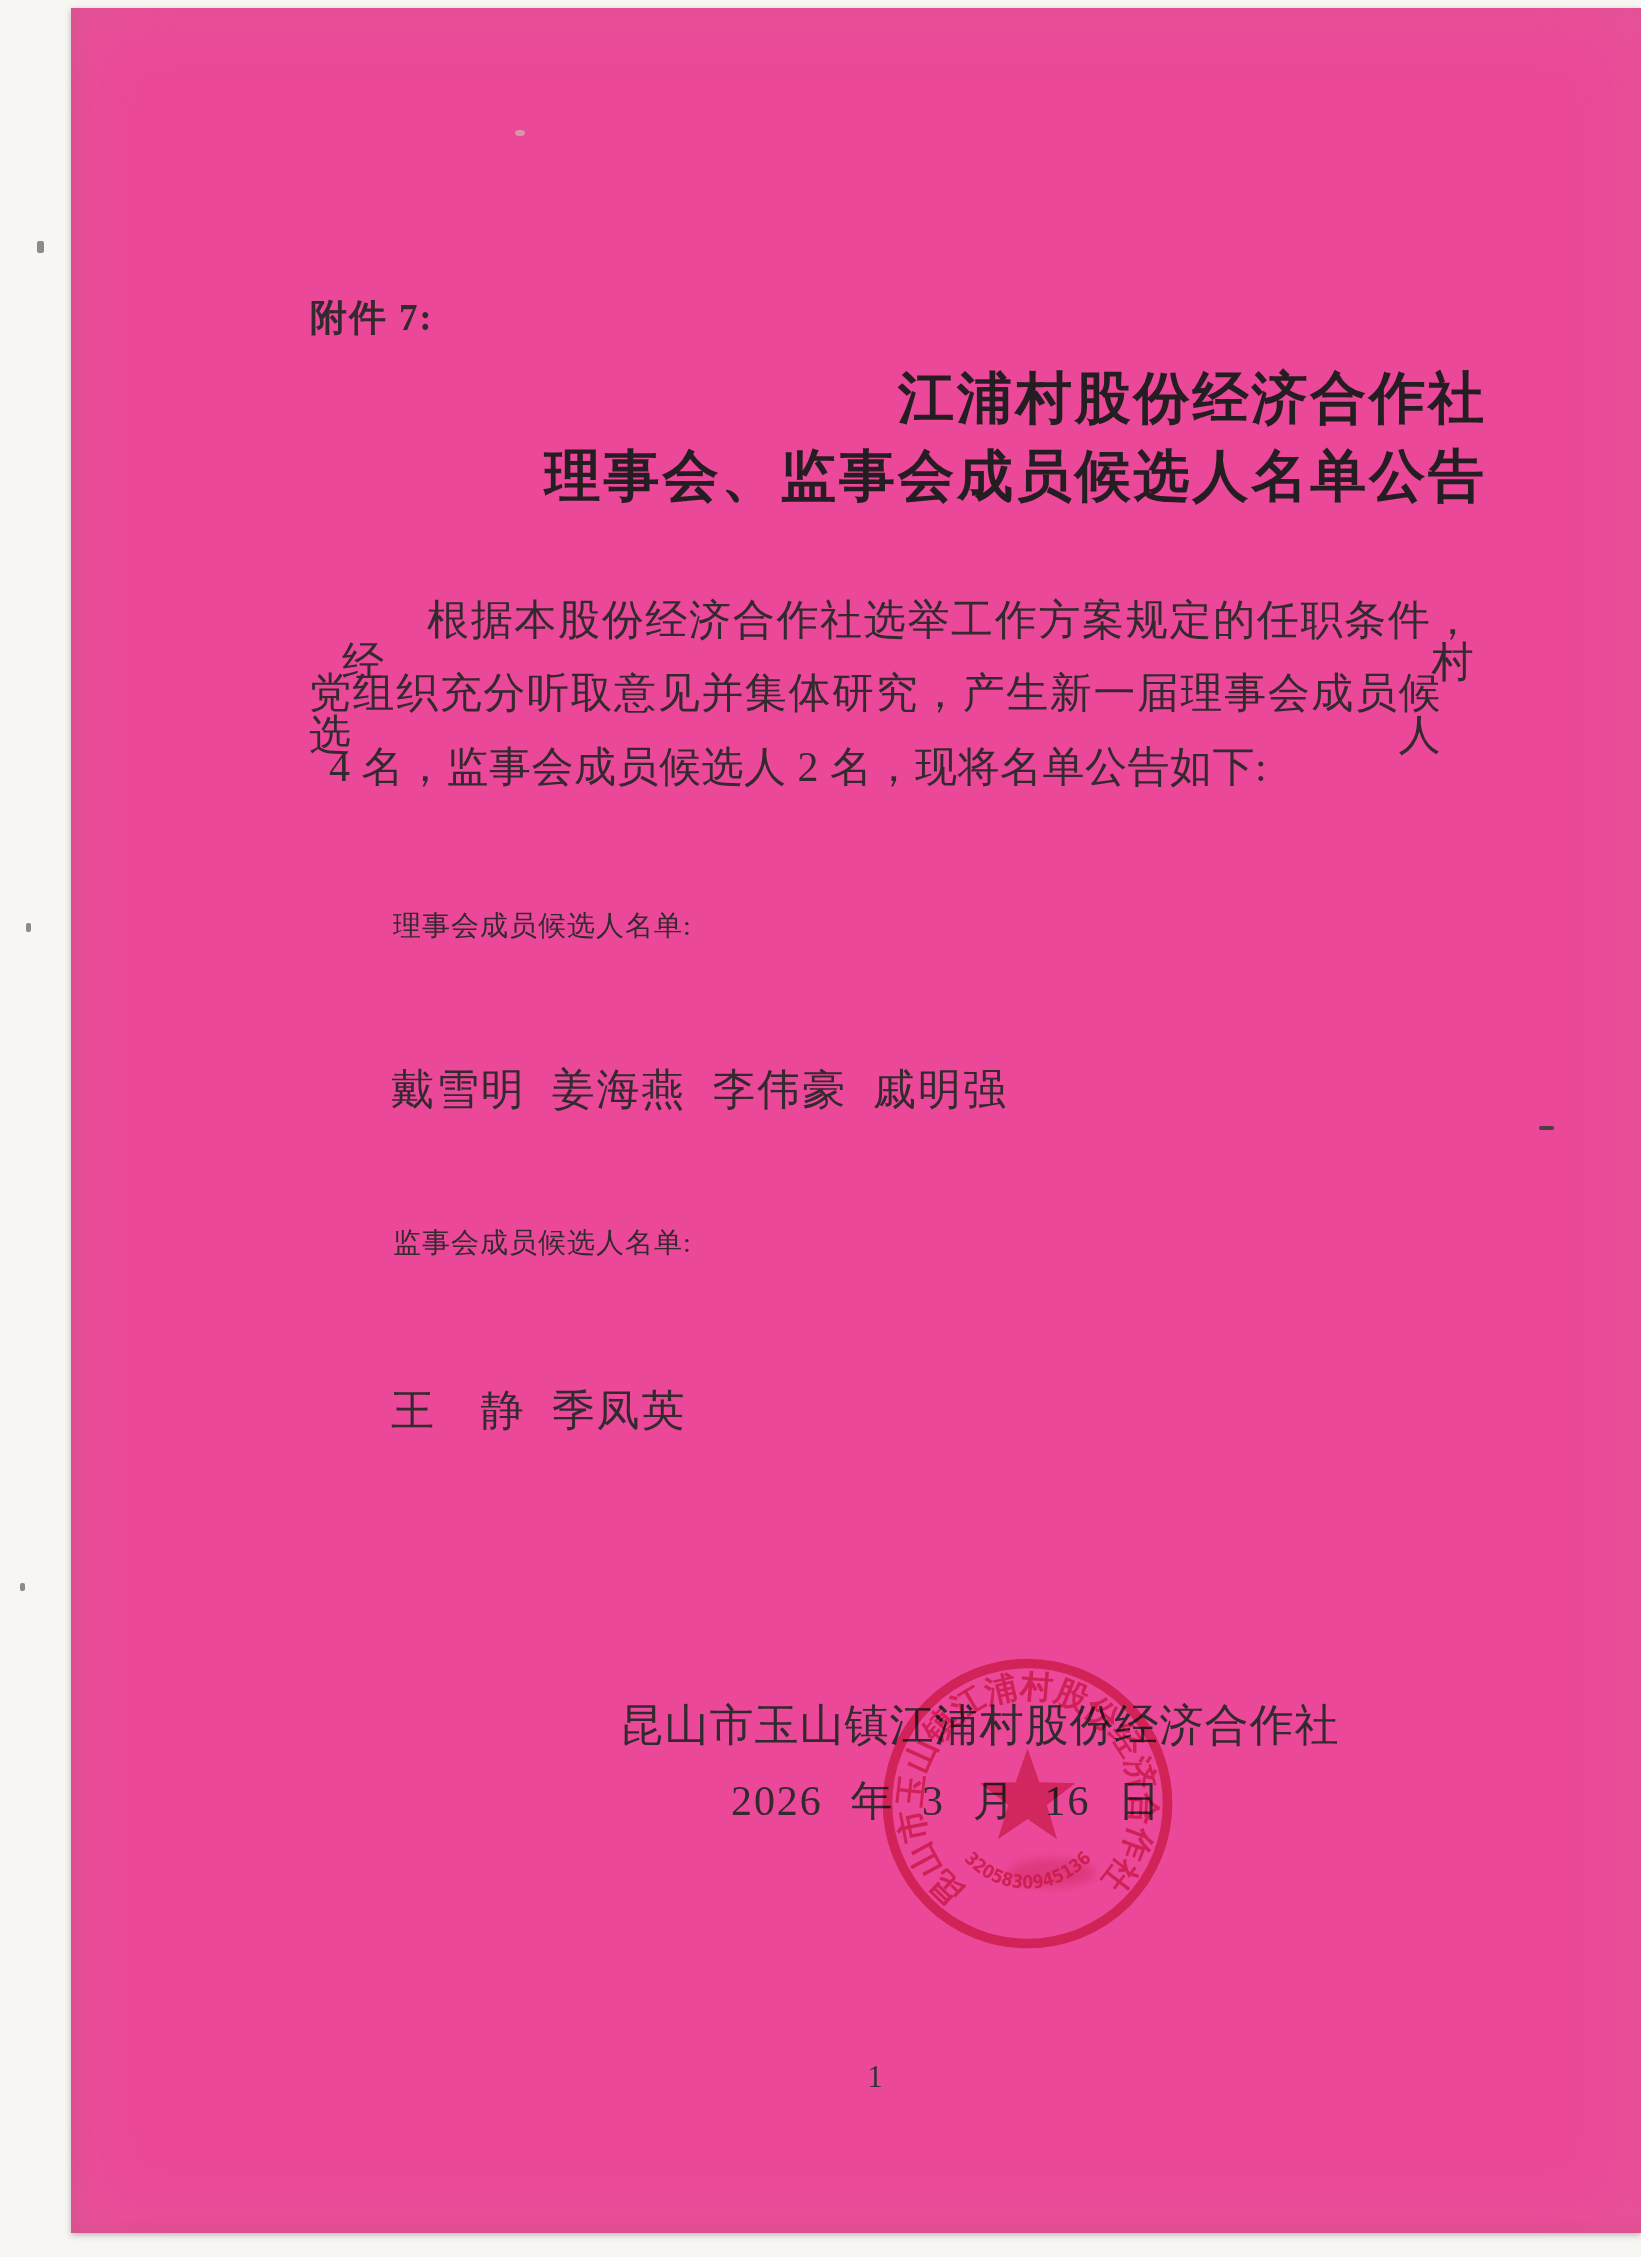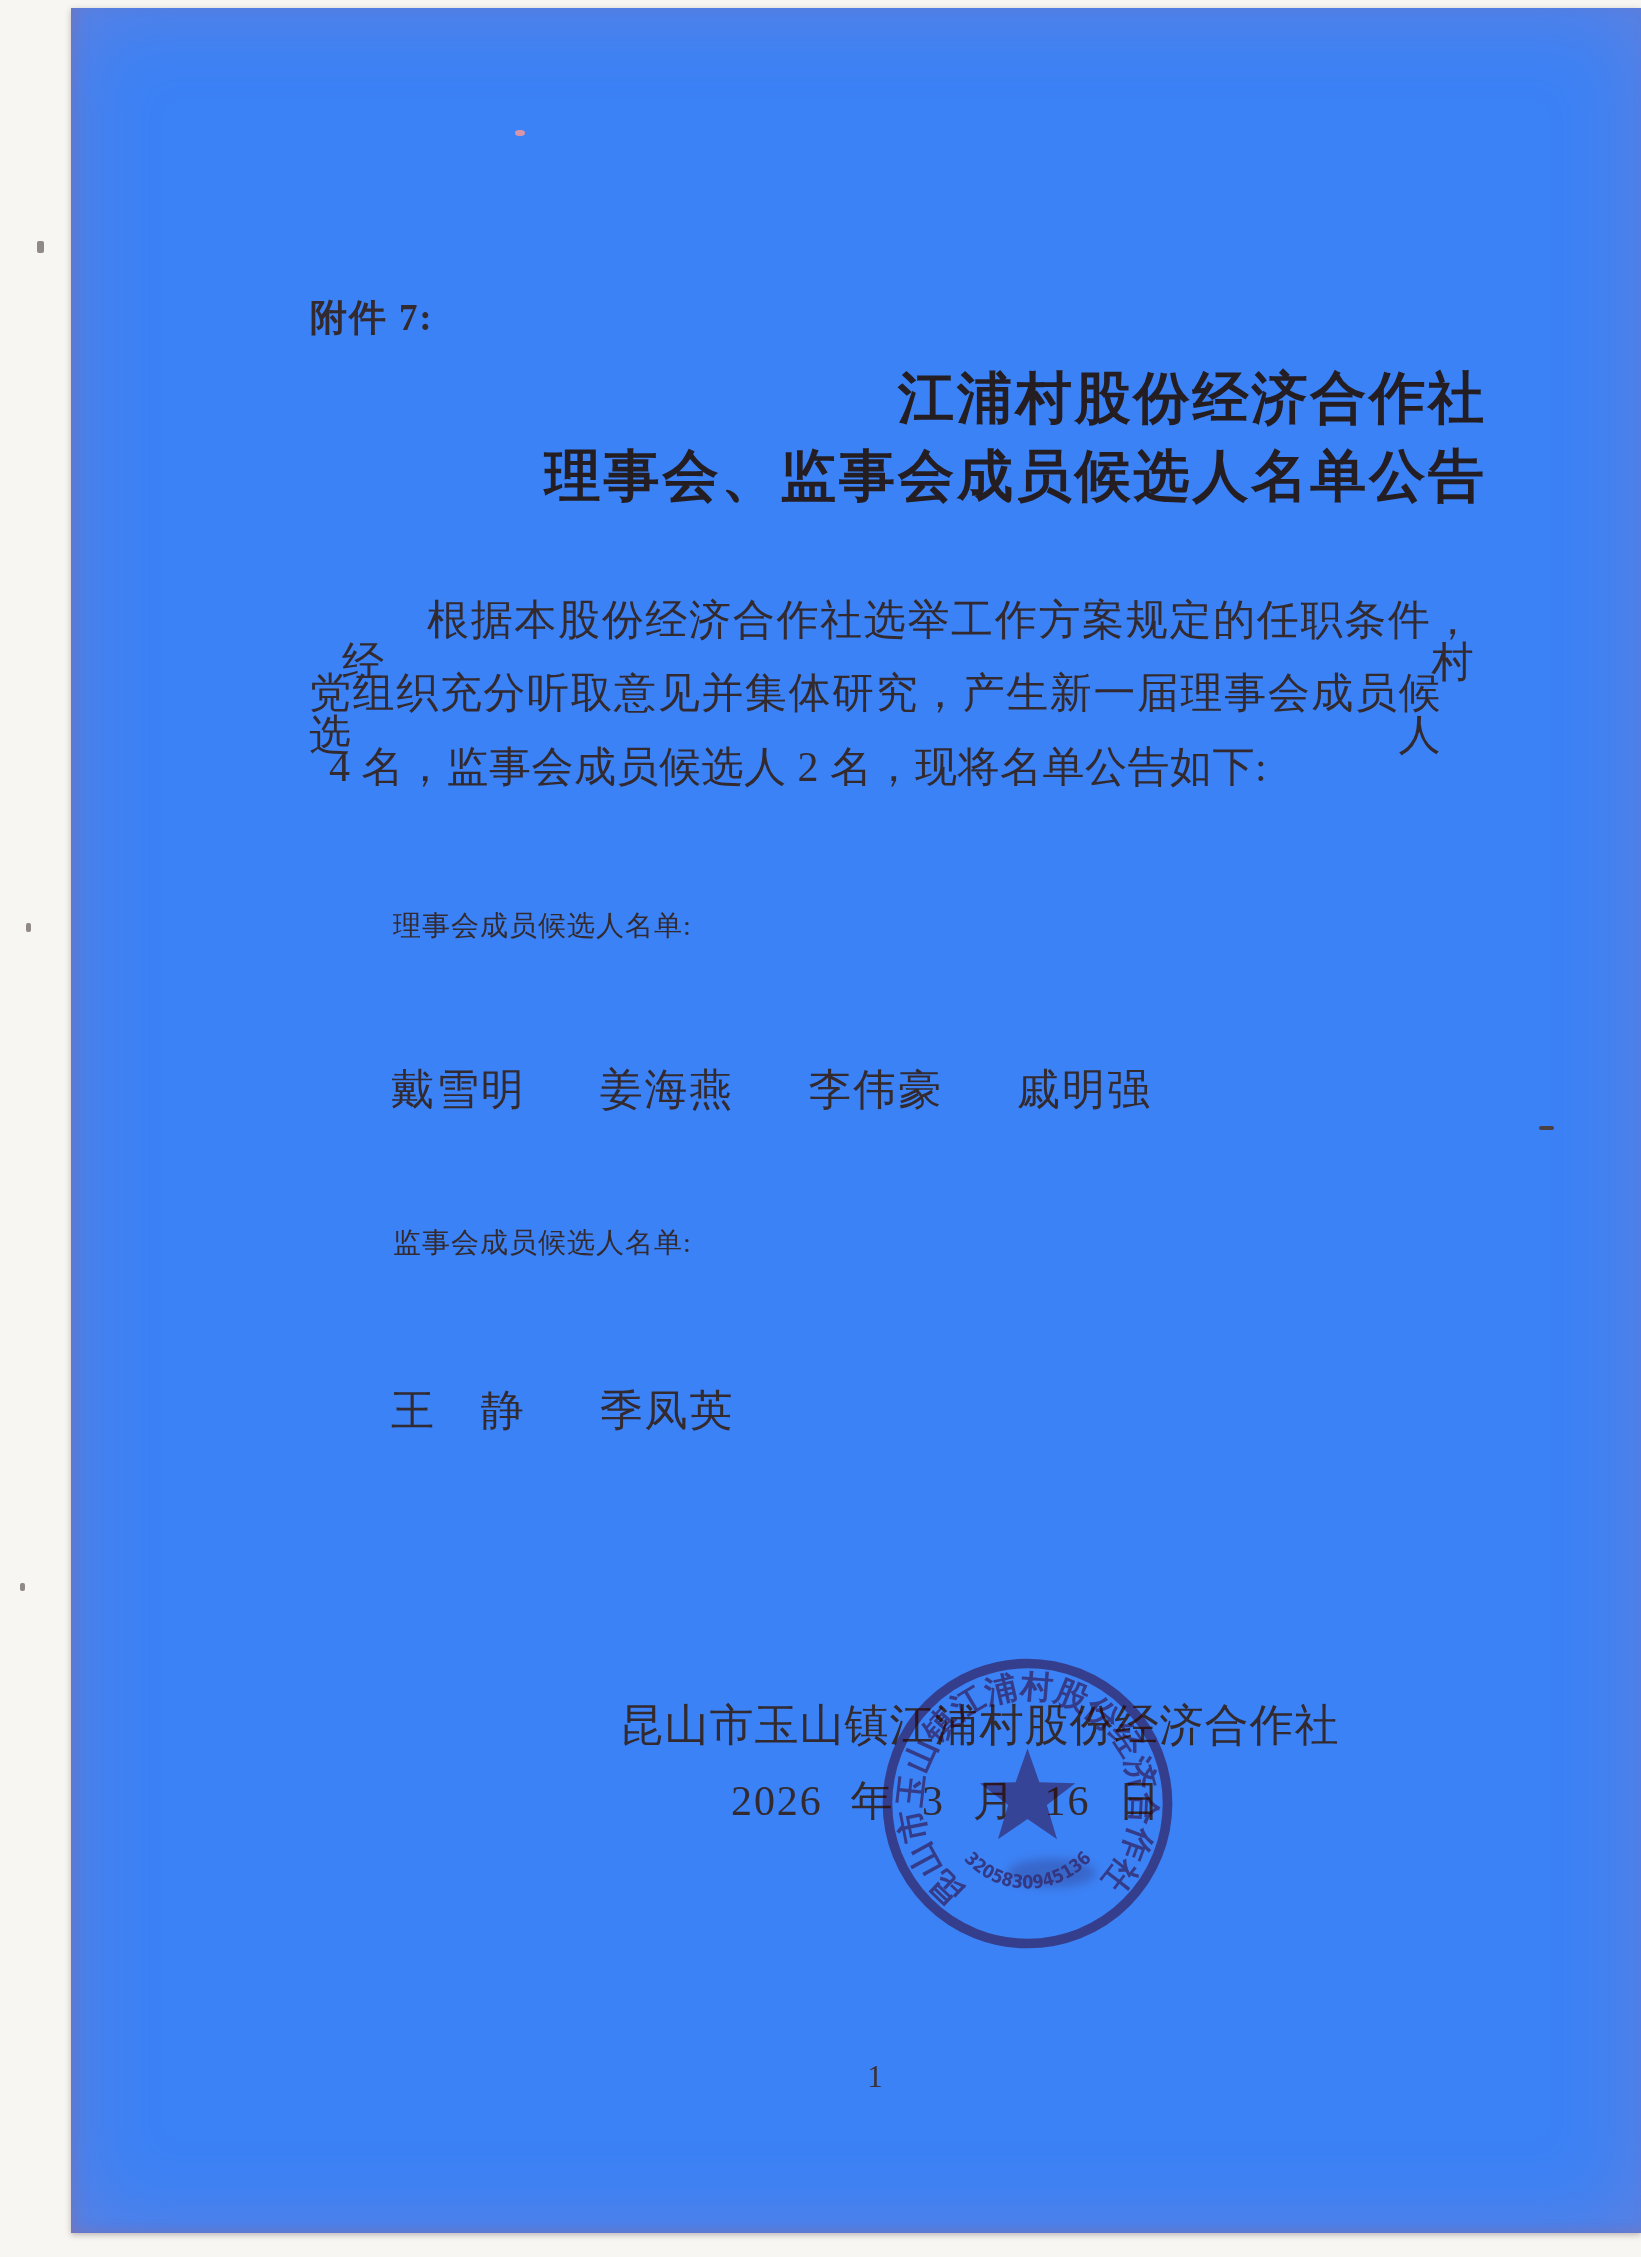--- a/index.html
+++ b/index.html
@@ -3,42 +3,42 @@
 <meta charset="utf-8">
 <style>
   html,body{margin:0;padding:0;background:#f7f6f3;}
   .stage{
     position:relative;width:1641px;height:2257px;overflow:hidden;
     background:#f7f6f3;
     font-family:"Liberation Serif","DejaVu Serif",serif;
   }
   .paper{
     position:absolute;left:71px;top:7.7px;width:1570px;height:2225px;
-    background:#3b82f6;
+    background:#ec4899;
     box-shadow:
       inset 0 0 87px rgba(205,125,150,.28),
       inset 9.7px 0 17.4px -7.7px rgba(160,90,110,.30),
       inset 0 -7.7px 13.5px -7.7px rgba(160,90,110,.30),
       0 1.9px 5.8px rgba(80,60,65,.35);
   }
   .txt{position:absolute;color:#332a2f;}
   .attachment{left:239px;top:285px;font-size:37px;font-weight:600;letter-spacing:1.9px;}
   .title{left:257px;width:1159px;text-align:right;font-weight:700;color:#241d21;
          font-size:56px;letter-spacing:2.9px;white-space:nowrap;}
   .title.l1{top:353px;}
   .title.l2{top:431px;}
   .bodyline{left:238px;width:1132px;font-size:42px;line-height:1;white-space:nowrap;letter-spacing:0.5px;}
   .just{white-space:normal;text-align:justify;text-align-last:justify;}
   .b1{top:591px;text-indent:85px;margin-left:33px;}
   .b2{top:664px;}
   .b3{top:738px;margin-left:20px;}
   .heading{left:322px;font-size:28px;letter-spacing:1px;}
   .h1{top:899px;}
   .h2{top:1216px;}
-  .names{position:absolute;left:320px;display:flex;gap:74px;font-size:43px;color:#332a2f;letter-spacing:1.9px;}
+  .names{position:absolute;left:320px;display:flex;gap:26px;font-size:43px;color:#332a2f;letter-spacing:1.9px;}
   .n1{top:1053px;}
   .n2{top:1374px;}
   .sig-org{left:329px;width:1159px;text-align:center;top:1688px;font-size:44px;letter-spacing:1px;}
   .sig-date{left:296px;width:1159px;text-align:center;top:1765px;font-size:42px;word-spacing:15.4px;letter-spacing:1.9px;}
   .pagenum{left:238px;width:1132px;text-align:center;top:2051px;font-size:31px;color:#3a3136;}
   .seal{position:absolute;left:802px;top:1641px;width:309px;height:309px;
         mix-blend-mode:multiply;opacity:.92;}
   .speck{position:absolute;background:#8f8a88;border-radius:1.9px;}
   .sp1{left:37px;top:241px;width:6.8px;height:11.6px;}
   .sp2{left:26px;top:923px;width:4.8px;height:8.7px;}

